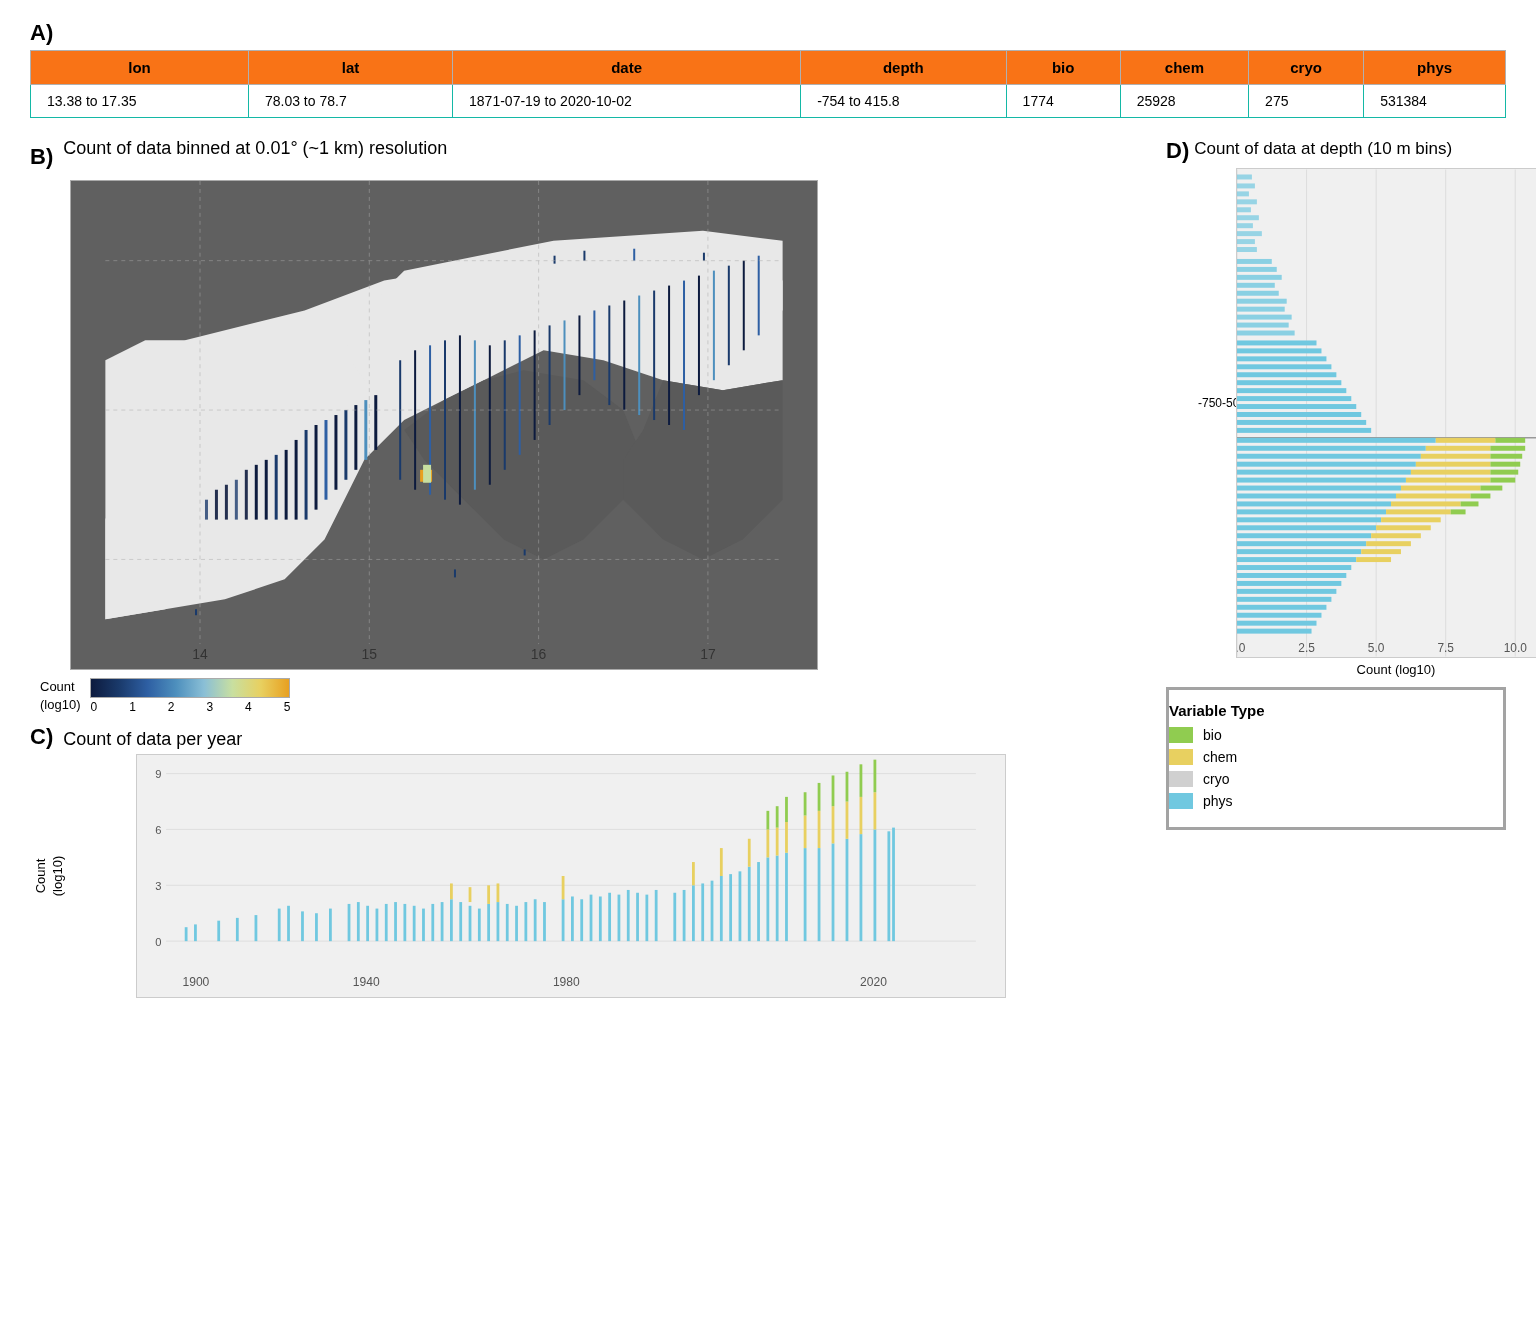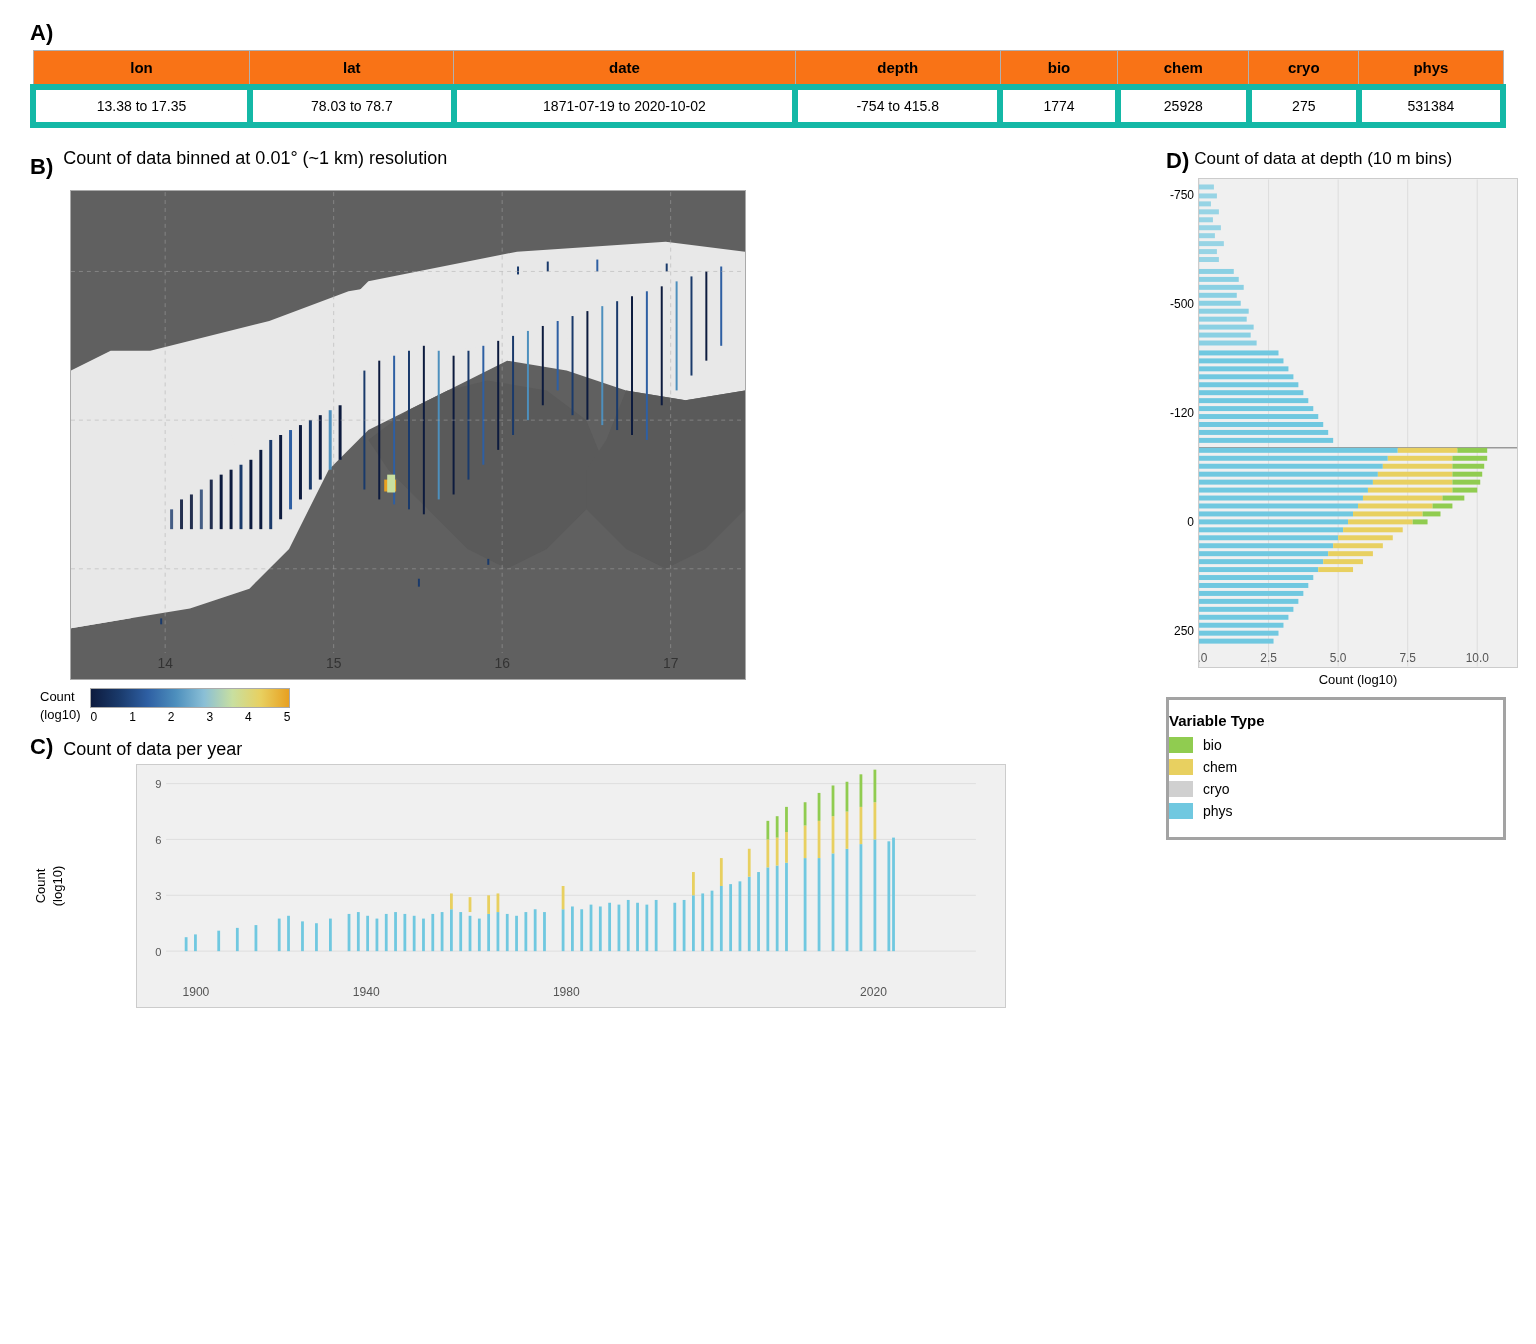--- a/index.html
+++ b/index.html
@@ -32,23 +32,22 @@
     }
     .data-table th {
       background: #f97316;
       border: 1px solid #b0b0b0;
       padding: 8px 16px;
       font-weight: bold;
       text-align: center;
       font-size: 15px;
     }
     .data-table td {
-      border: 6px solid #14b8a6;
+      border: 1px solid #14b8a6;
       padding: 8px 16px;
-      text-align: center;
       font-size: 14px;
     }
     
     .main-content {
       display: flex;
       flex-direction: row;
       gap: 10px;
       flex: 1;
     }
     
@@ -65,21 +64,21 @@
       align-items: flex-start;
     }
     .panel-b-title {
       font-size: 18px;
       text-align: center;
       flex: 1;
       margin-bottom: 21px;
     }
     .map-container {
       position: relative;
-      width: 676px;
+      width: 748px;
       height: 490px;
       background: #606060;
       border: 1px solid #aaa;
       margin-left: 40px;
     }
     .map-svg {
       width: 100%;
       height: 100%;
     }
     
@@ -430,21 +429,21 @@
     <div class="right-col">
 
       <div class="panel-d">
         <div style="display:flex;align-items:flex-start;gap:5px;">
           <div class="section-label">D)</div>
           <div style="font-size:17px;line-height:1.35;">Count of data at
 depth (10 m bins)</div>
         </div>
         <div style="display:flex;align-items:flex-start;">
 
-          <div style="display:flex;flex-direction:column;justify-content:space-between;height:470px;padding:10px 4px;width:42px;align-items:flex-end;">
+          <div style="display:flex;flex-direction:row;justify-content:space-between;height:470px;padding:10px 4px;width:42px;align-items:center;margin-left:28px;">
             <div style="font-size:12px;">-750</div>
             <div style="font-size:12px;">-500</div>
             <div style="font-size:12px;">-120</div>
             <div style="font-size:12px;">0</div>
             <div style="font-size:12px;">250</div>
           </div>
           <div>
             <div class="chart-d-container">
               <svg class="chart-d-svg" viewBox="0 0 320 490" xmlns="http://www.w3.org/2000/svg">
                 <rect width="320" height="490" fill="#f0f0f0"></rect>

